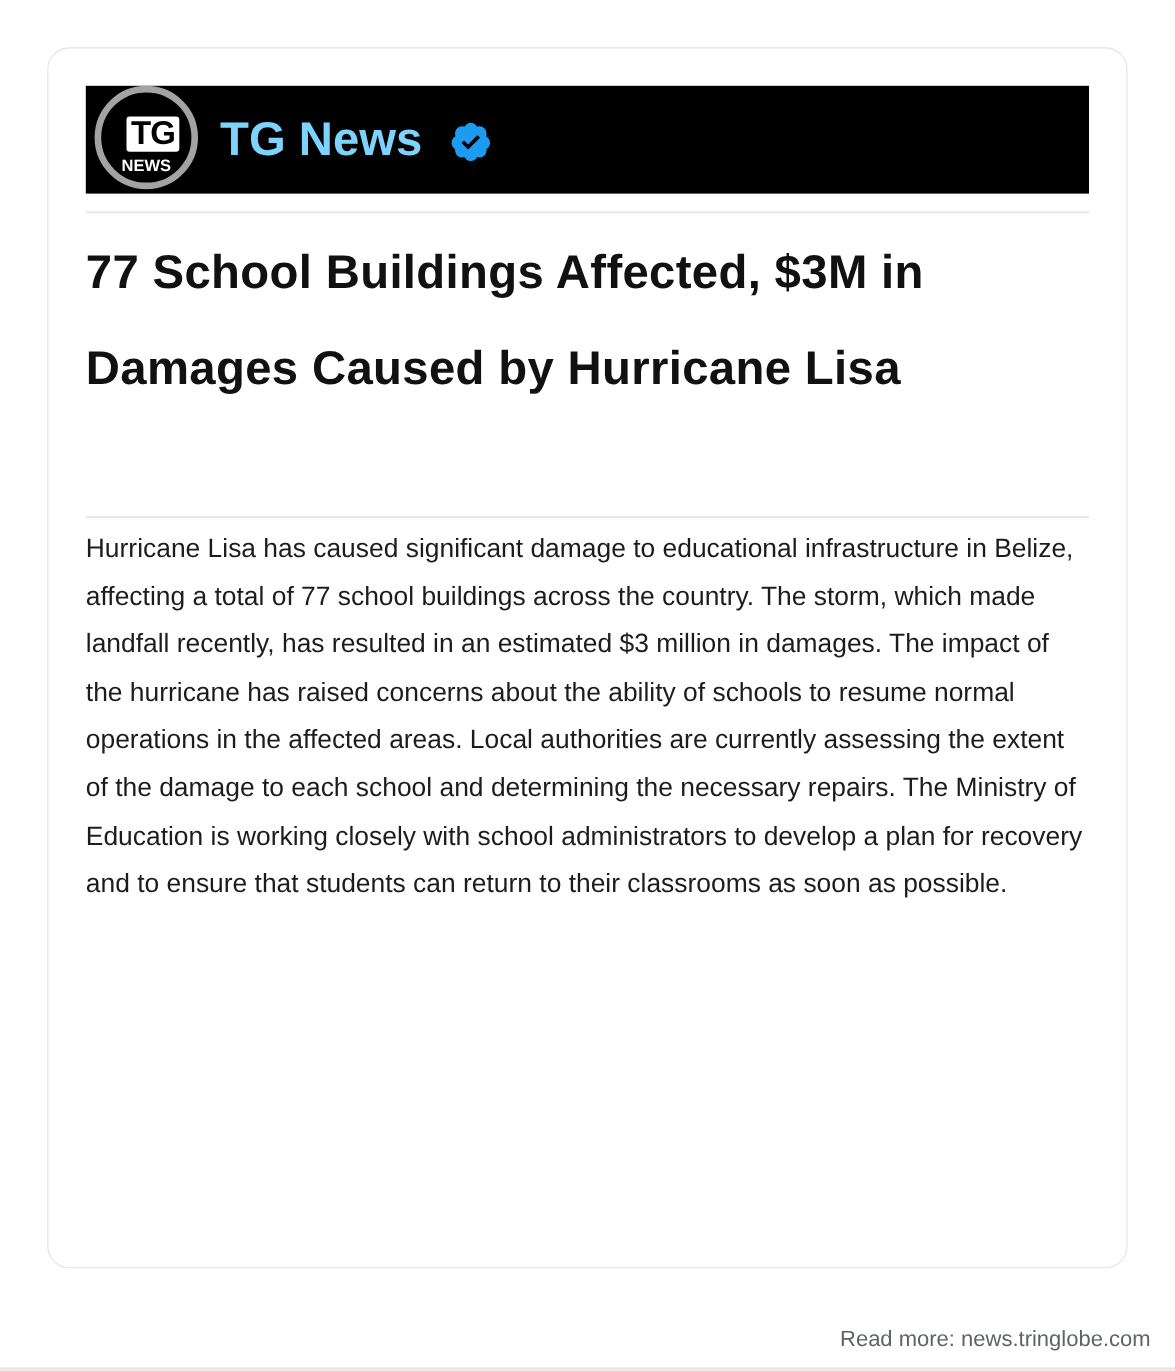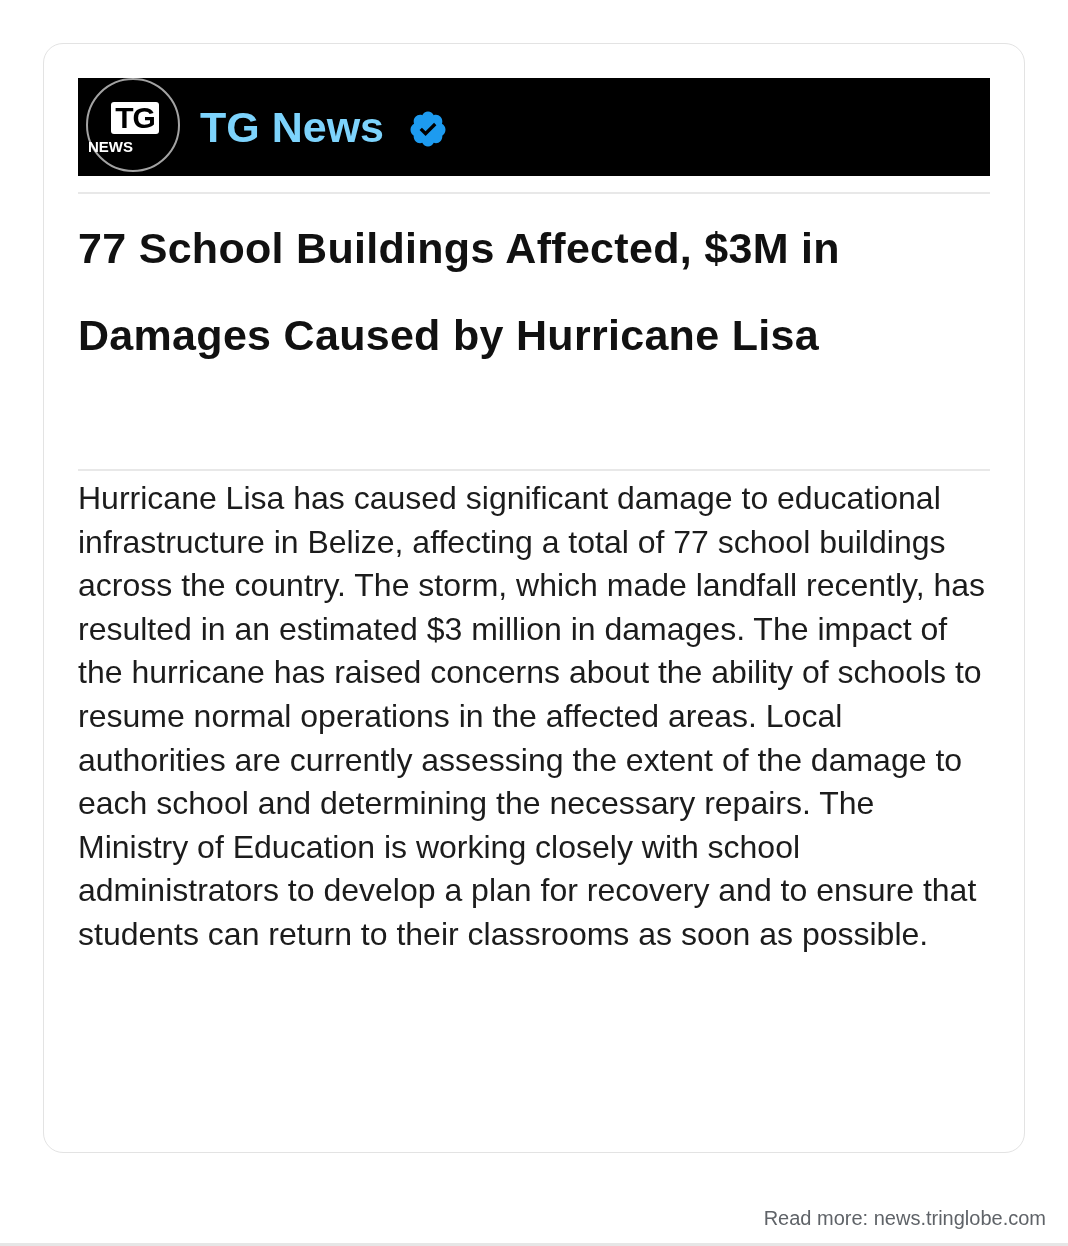--- a/index.html
+++ b/index.html
@@ -12,51 +12,51 @@
     position: absolute; left: 43px; top: 43px;
     width: 980px; height: 1108px;
     border: 1px solid #e3e3e3; border-radius: 20px; background: #fff;
   }
   .header-bar {
     position: absolute; left: 78px; top: 78px; width: 912px; height: 98px;
     background: #000; display: flex; align-items: center;
   }
   .logo {
     position: absolute; left: 8px; top: 0px; width: 94px; height: 94px;
-    border: 2px solid #a3a3a3; border-radius: 50%; box-sizing: border-box;
+    border: 6px solid #a3a3a3; border-radius: 50%; box-sizing: border-box;
     background: #000;
   }
   .logo-tg {
     position: absolute; left: 23px; top: 22px; width: 48px; height: 32px;
     background: #fff; color: #000; border-radius: 3px;
     font-weight: bold; font-size: 30px; line-height: 32px; text-align: center;
     letter-spacing: -1px;
   }
   .logo-news {
     position: absolute; left: 0; width: 100%; top: 58px;
-    color: #fff; font-weight: bold; font-size: 15px; text-align: left;
+    color: #fff; font-weight: bold; font-size: 15px; text-align: center;
   }
   .brand-name {
     position: absolute; left: 122px; top: 25px;
     color: #7dd3fc; font-weight: bold; font-size: 43px; line-height: 48px;
   }
   .verified {
     position: absolute; left: 330px; top: 31px; width: 40px; height: 40px;
   }
   .divider {
     position: absolute; left: 78px; width: 912px; height: 2px; background: #e8e8e8;
   }
   .headline {
     position: absolute; left: 78px; top: 205px; width: 912px;
     font-weight: bold; font-size: 43px; line-height: 87px; color: #111;
     margin: 0; letter-spacing: 0.3px;
   }
   .body-text {
     position: absolute; left: 78px; top: 477px; width: 912px;
-    font-size: 32px; line-height: 43.6px; color: #1c1c1c; margin: 0;
+    font-size: 24px; line-height: 43.6px; color: #1c1c1c; margin: 0;
   }
   .read-more {
     position: absolute; right: 22px; top: 1207px;
     font-size: 20px; color: #5f6368;
   }
   .bottom-strip {
     position: absolute; left: 0; top: 1243px; width: 1068px; height: 3px; background: #e6e6e6;
   }
 </style>
 </head>

